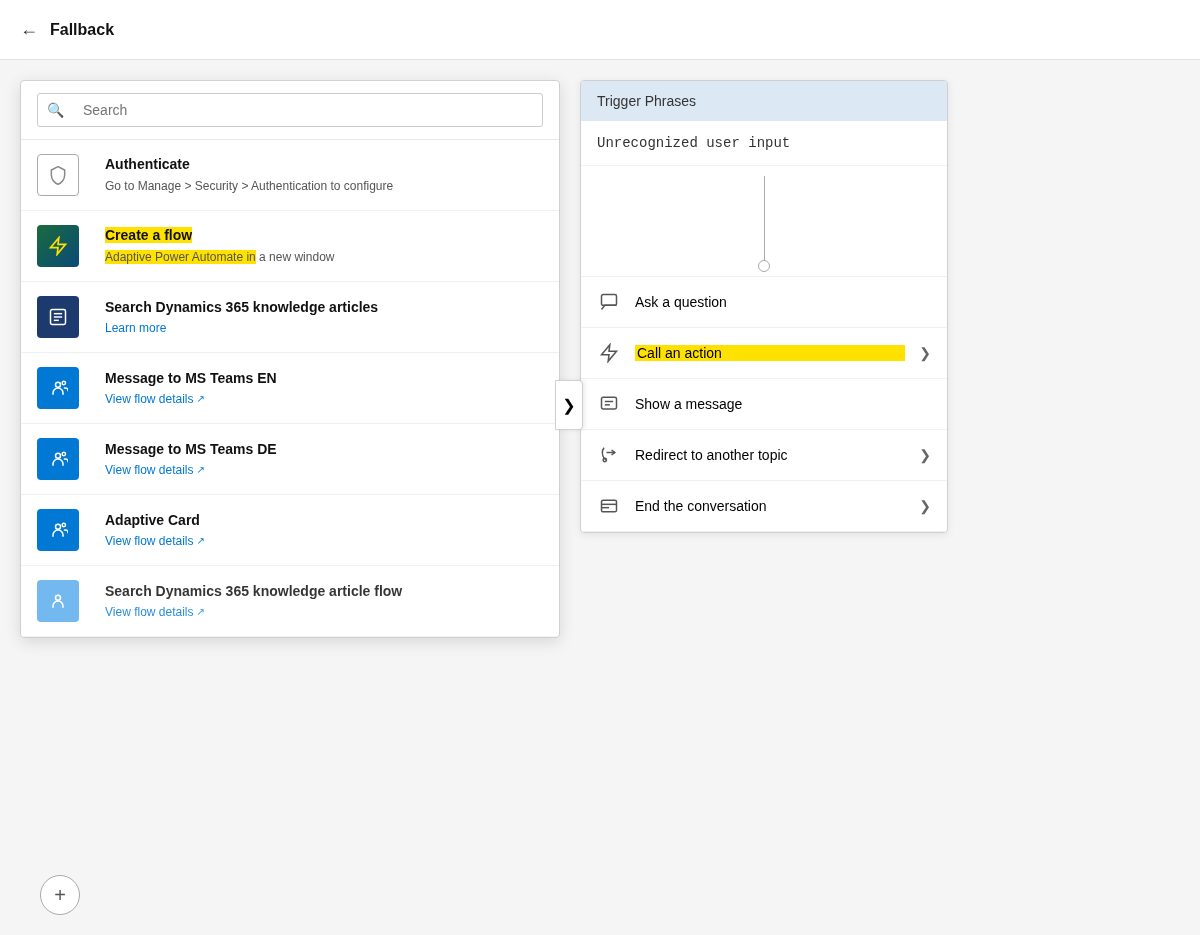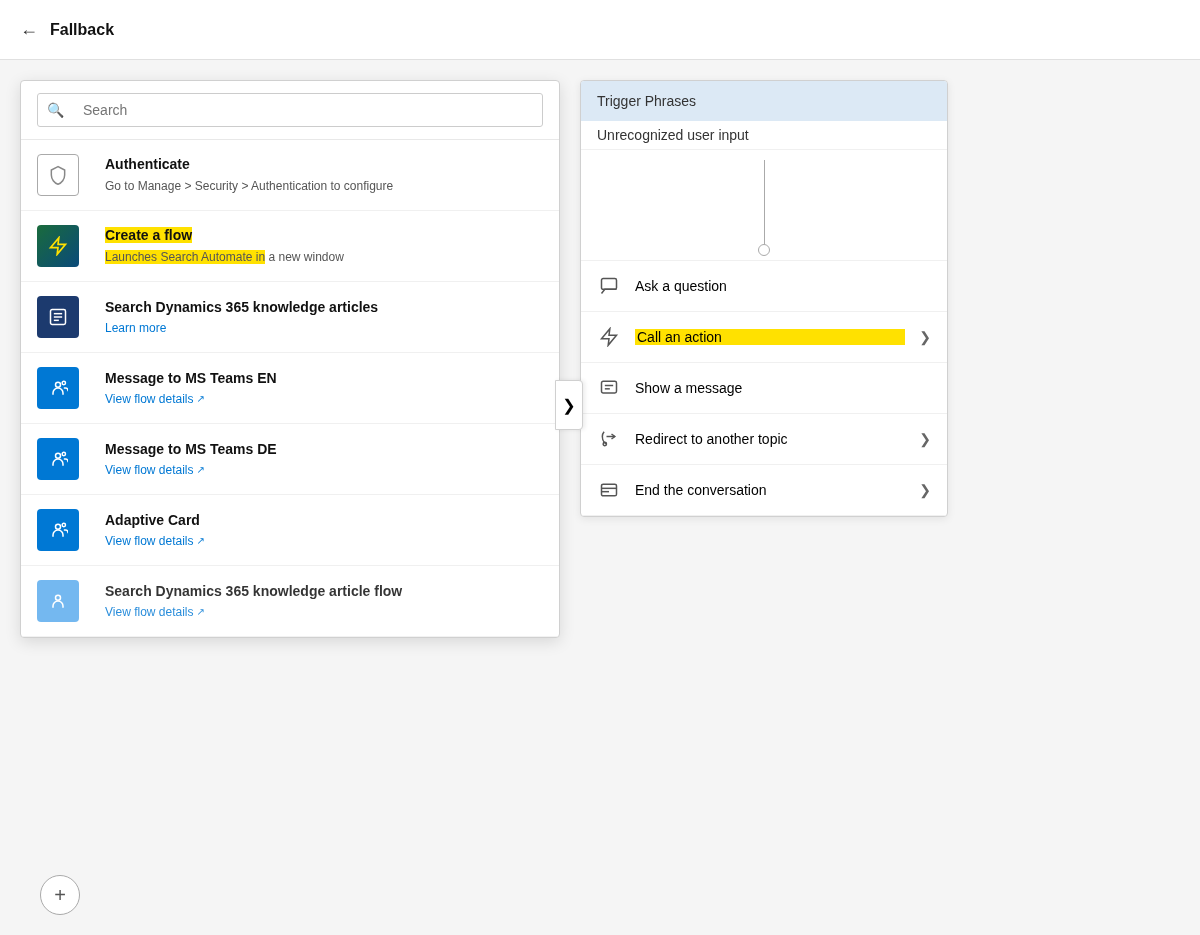--- a/index.html
+++ b/index.html
@@ -175,24 +175,25 @@
 
     .flow-card-header {
       background: #dce9f5;
       padding: 12px 16px;
       font-size: 14px;
       font-weight: 500;
       color: #333;
     }
 
     .flow-card-trigger {
-      padding: 6px 16px;
+      padding: 14px 16px;
       font-size: 14px;
       color: #333;
       border-bottom: 1px solid #f0f0f0;
+      font-family: Liberation Mono, monospace;
     }
 
     
     .connector-area {
       display: flex;
       flex-direction: column;
       align-items: center;
       padding: 10px 0;
       position: relative;
     }
@@ -342,21 +343,21 @@
           <div class="item-icon icon-green-blue">
             <svg class="svg-icon" viewBox="0 0 24 24" fill="none" stroke="#ffe100" stroke-width="2">
               <path d="M13 2L3 14h9l-1 8 10-12h-9l1-8z"></path>
             </svg>
           </div>
           <div class="item-content">
             <div class="item-title">
               <span style="background:#ffe100;">Create a flow</span>
             </div>
             <div class="item-subtitle">
-              <span style="background:#ffe100;">Launches Search Automate in</span> a new window
+              <span style="background:#ffe100;">Adaptive Power Automate in</span> a new window
             </div>
           </div>
         </div>
 
         <div class="list-item">
           <div class="item-icon icon-dark-blue">
             <svg class="svg-icon" viewBox="0 0 24 24" fill="none" stroke="#fff" stroke-width="1.8">
               <rect x="3" y="3" width="18" height="18" rx="2"></rect>
               <line x1="7" y1="8" x2="17" y2="8"></line>
               <line x1="7" y1="12" x2="17" y2="12"></line>

